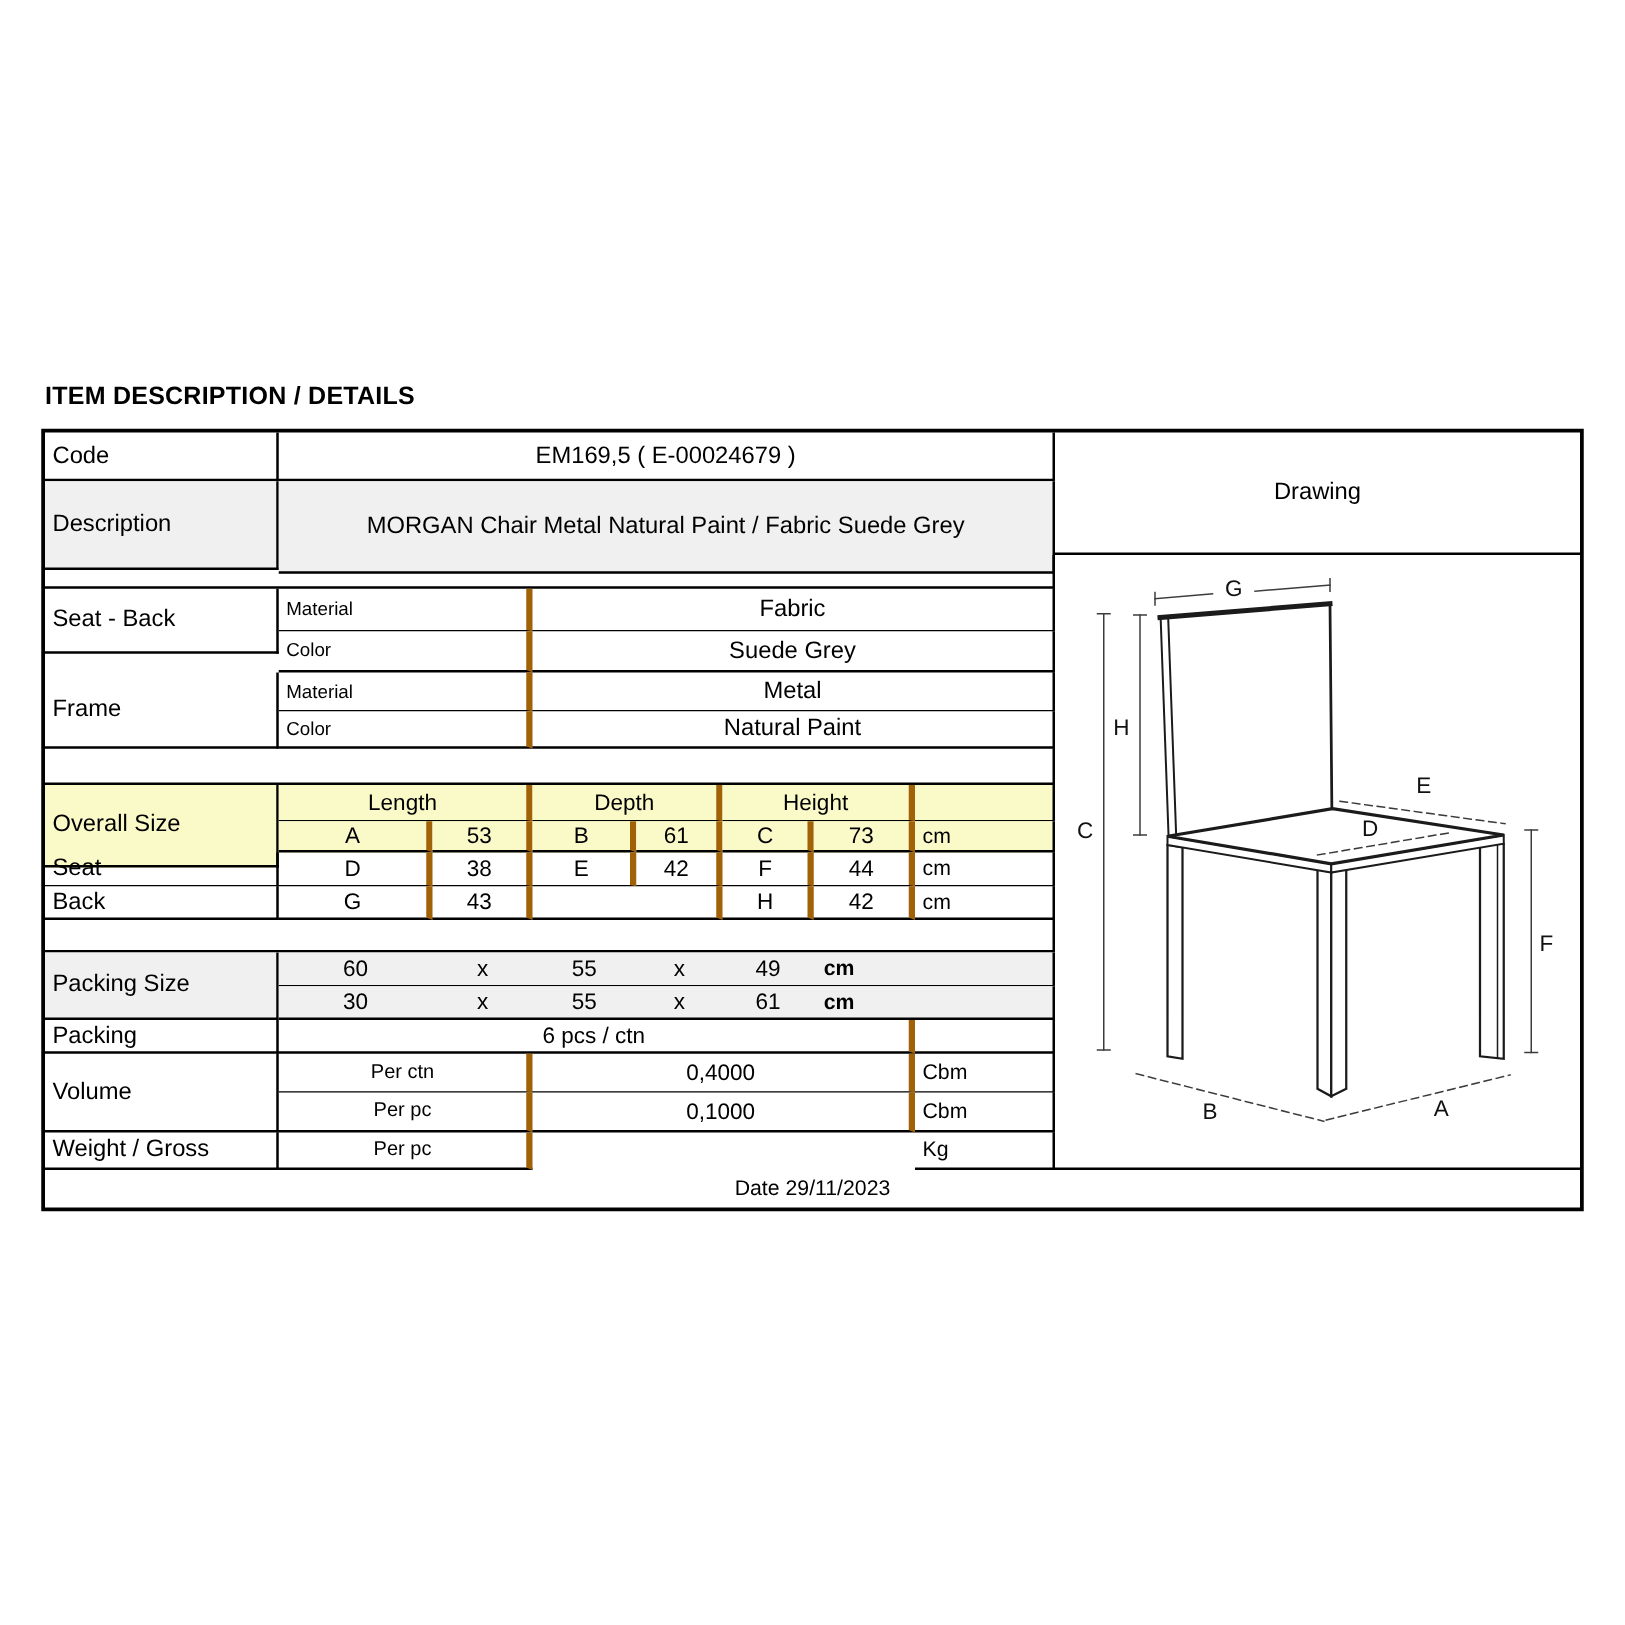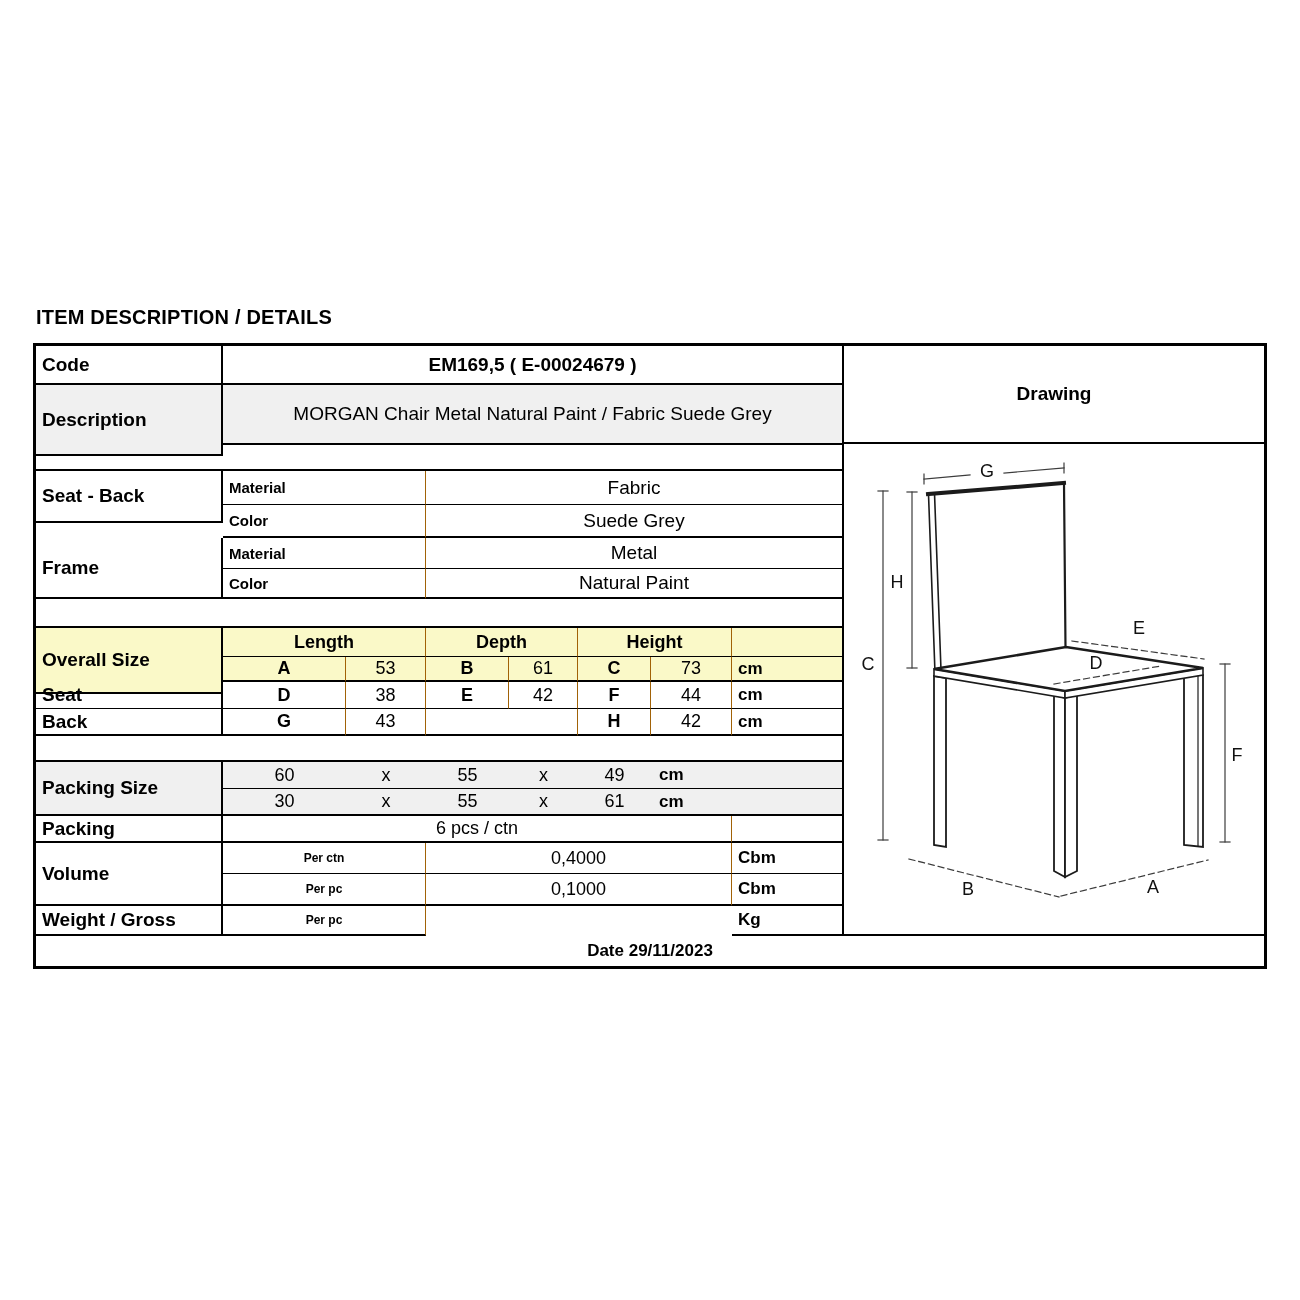--- a/index.html
+++ b/index.html
@@ -2,46 +2,46 @@
 <html><head>
 <meta charset="utf-8">
 <style>
   html,body{margin:0;padding:0;background:#fff;}
   body{width:1300px;height:1300px;position:relative;font-family:"Liberation Sans",sans-serif;color:#000;}
   .title{position:absolute;left:36px;top:306px;width:1228px;font-weight:700;font-size:20px;letter-spacing:.2px;}
   .tbl{position:absolute;left:33px;top:343px;width:1228px;height:620px;border:3px solid #000;}
   .cell{position:absolute;box-sizing:border-box;display:flex;align-items:center;overflow:hidden;white-space:nowrap;}
   .c{justify-content:center;text-align:center;}
   .l{justify-content:flex-start;padding-left:6px;}
-  .b{font-weight:700;}
-  .f19{font-size:19px;}.f18{font-size:18px;}.f17{font-size:17px;}.f16{font-size:12px;}.f15{font-size:15px;}
+  .b{font-weight:400;}
+  .f19{font-size:19px;}.f18{font-size:18px;}.f17{font-size:17px;}.f16{font-size:16px;}.f15{font-size:15px;}
   .yb{background:#FAF9C8;}
   .gb{background:#F0F0F0;}
-  .br1{border-right:1px solid #a16207;}
+  .br1{border-right:5px solid #a16207;}
   .br2{border-right:2px solid #000;}
   .bb1{border-bottom:1px solid #000;}
   .bb2{border-bottom:2px solid #000;}
   .psgrid{display:flex;width:100%;height:100%;align-items:center;font-size:18px;}
   .psgrid span{display:block;text-align:center;}
   .ps-l{width:123px;}.ps-x1{width:80px;}.ps-w{width:83px;}.ps-x2{width:69px;}.ps-h{width:73px;}
   .ps-u{width:81px;text-align:left !important;padding-left:8px;font-weight:700;font-size:17px;box-sizing:border-box;}
   svg text{font-family:"Liberation Sans",sans-serif;font-size:18px;fill:#111;}
 </style>
 </head>
 <body>
 
 <div class="title">ITEM DESCRIPTION / DETAILS</div>
 
 <div class="tbl">
 
   <div class="cell b l f19 br2 bb2" style="left:0;top:0;width:187px;height:39px">Code</div>
   <div class="cell b c f19 br2 bb2" style="left:187px;top:0;width:621px;height:39px">EM169,5 ( E-00024679 )</div>
   <div class="cell b c f19 bb2" style="left:808px;top:0;width:420px;height:98px">Drawing</div>
   <div class="cell b l f19 br2 bb2 gb" style="left:0;top:39px;width:187px;height:71px">Description</div>
-  <div class="cell c f19 br2 bb2 gb" style="left:187px;top:39px;width:621px;height:60px">MORGAN Chair Metal Natural Paint / Fabric Suede Grey</div>
+  <div class="cell c f19 br2 bb2 gb" style="left:187px;top:39px;width:621px;height:74px">MORGAN Chair Metal Natural Paint / Fabric Suede Grey</div>
 
   <div class="cell br2 bb2" style="left:0;top:98px;width:808px;height:27px"></div>
 
   <div class="cell b l f19 br2 bb2" style="left:0;top:125px;width:187px;height:52px">Seat - Back</div>
   <div class="cell b l f15 br1 bb1" style="left:187px;top:125px;width:203px;height:34px">Material</div>
   <div class="cell c f19 br2 bb1" style="left:390px;top:125px;width:418px;height:34px">Fabric</div>
   <div class="cell b l f15 br1 bb2" style="left:187px;top:159px;width:203px;height:33px">Color</div>
   <div class="cell c f19 br2 bb2" style="left:390px;top:159px;width:418px;height:33px">Suede Grey</div>
 
   <div class="cell b l f19 br2 bb2" style="left:0;top:192px;width:187px;height:61px">Frame</div>

